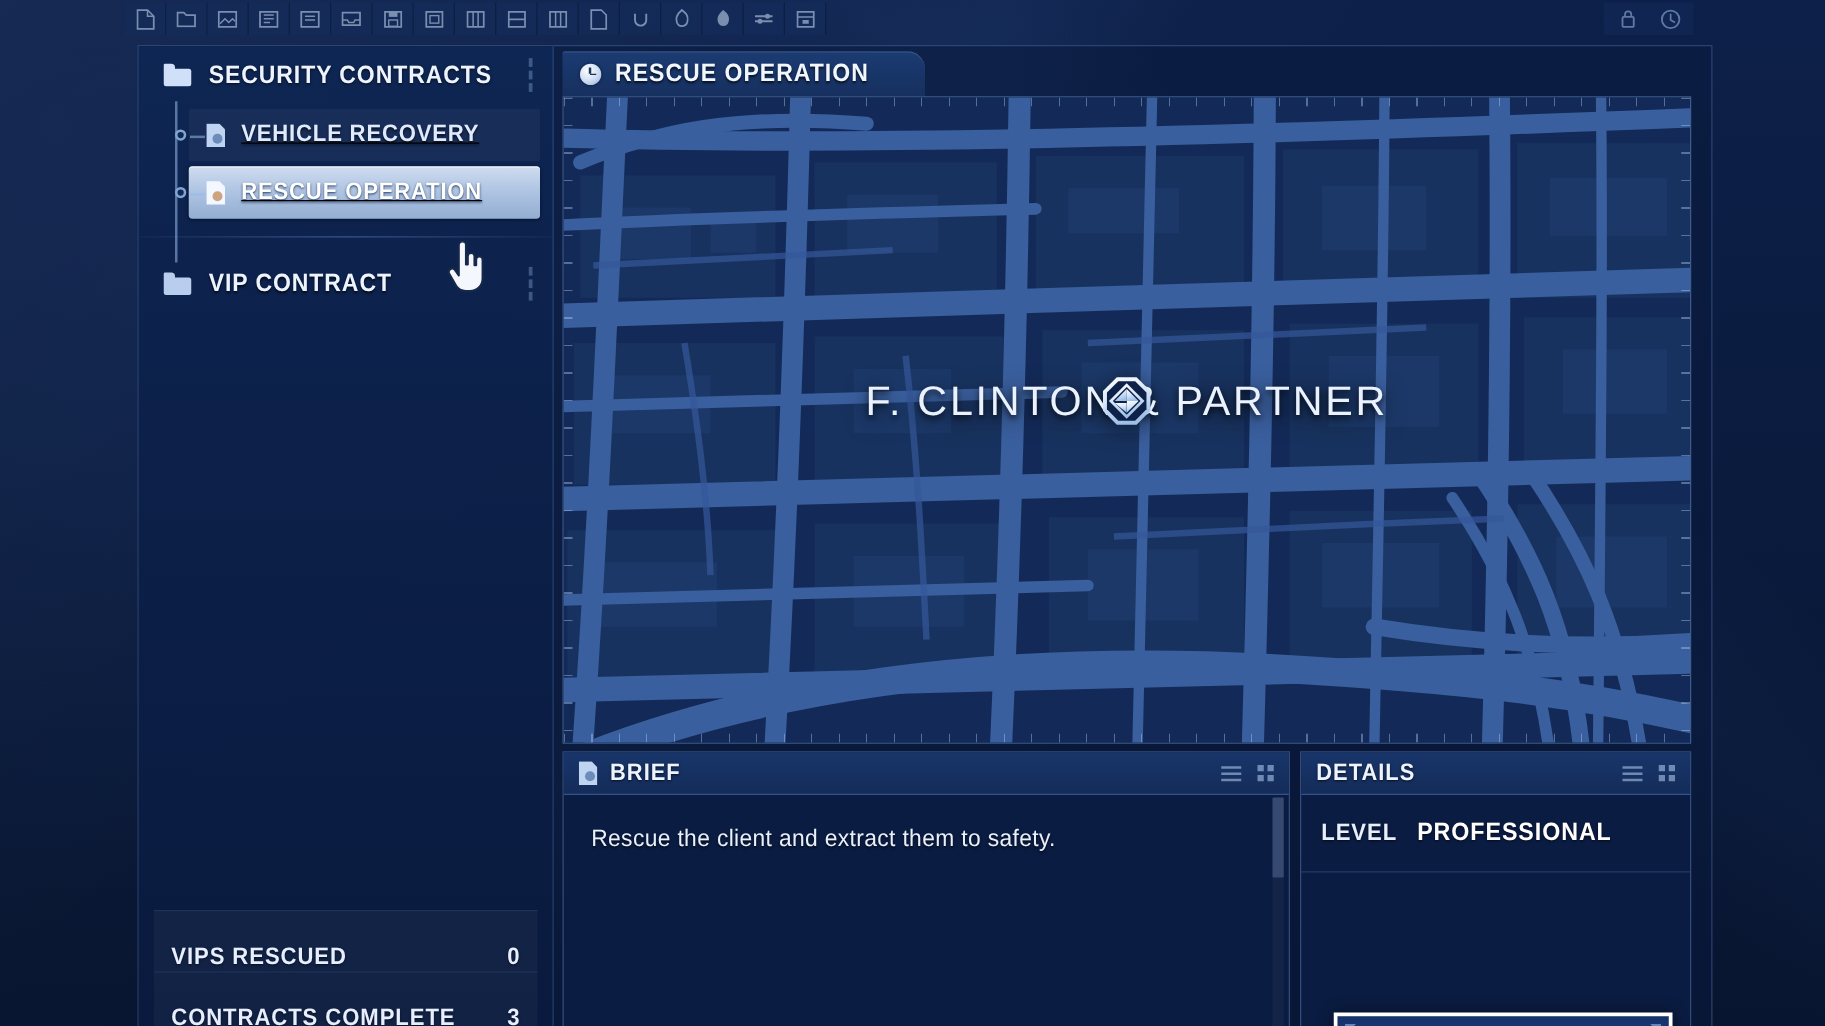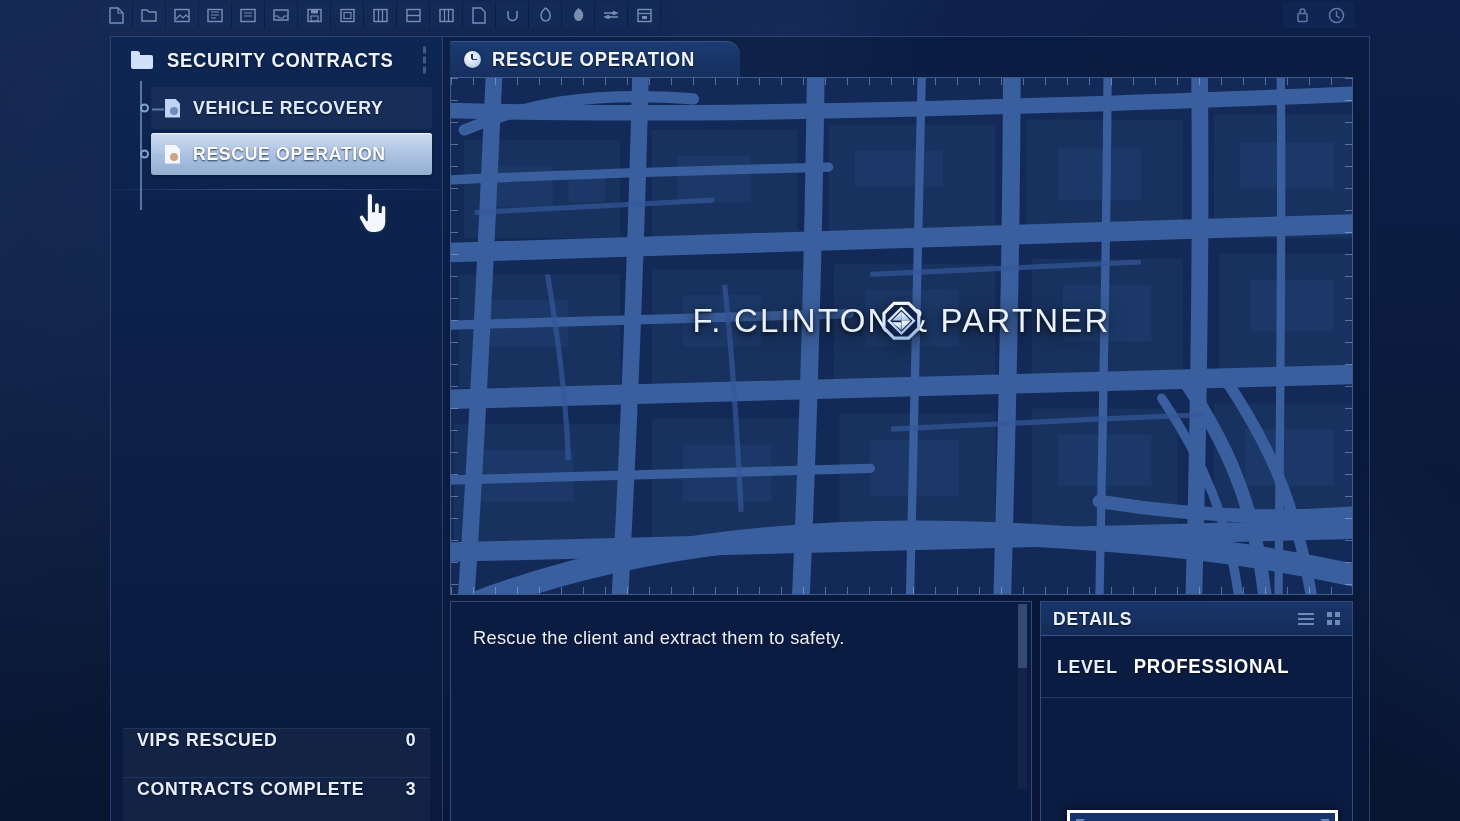--- a/index.html
+++ b/index.html
@@ -80,20 +80,21 @@
   .sb-tree{ position:relative; }
   .sb-tree .trunk{
     position:absolute; left:29px; top:-6px; width:2px; height:129px;
     background:rgba(150,185,235,.55);
   }
   .sb-item{
     position:relative; height:42px; margin:4px 10px 4px 40px;
     display:flex; align-items:center; gap:13px; padding-left:14px;
     background:rgba(255,255,255,.045);
     border-radius:2px;
+    text-decoration:underline;
   }
   .sb-item .node{
     position:absolute; left:-11px; top:50%; transform:translateY(-50%);
     width:9px; height:9px; border-radius:50%;
     border:2px solid rgba(160,195,240,.8); background:#102a58;
   }
   .sb-item .node::after{
     content:""; position:absolute; left:10px; top:3px; width:12px; height:2px;
     background:rgba(150,185,235,.55);
   }
@@ -127,21 +128,21 @@
   .sb-group-head.vip{ margin-top:14px; }
   .sb-dots{
     position:absolute; right:16px; top:50%; transform:translateY(-50%);
     display:flex; flex-direction:column; gap:3px;
   }
   .sb-dots span{ width:3px; height:7px; background:rgba(150,185,235,.35); display:block; }
 
   .sb-stats{ position:absolute; left:0; bottom:0; width:100%; }
   .stat-row{
     position:relative; height:49px; margin:0 12px;
-    display:flex; align-items:flex-start; justify-content:space-between;
+    display:flex; align-items:flex-end; justify-content:space-between;
     padding:0 14px;
     background:rgba(255,255,255,.035);
     border-top:1px solid rgba(120,165,225,.13);
   }
   .stat-row .k, .stat-row .v{
     font-family:"Liberation Sans Narrow","Liberation Sans",sans-serif;
     font-weight:bold; font-size:19px; letter-spacing:.8px; color:#e6eeff;
     text-shadow:0 1px 2px rgba(0,0,0,.6); transform:scaleX(.93);
   }
   .stat-row .v{ transform-origin:right; }
@@ -434,20 +435,31 @@
         <span class="node"></span>
         <span class="doc-ic">
             <i></i>
           </span>
         <span class="label">RESCUE OPERATION</span>
       </div>
     </div>
 
     <div class="sb-divider"></div>
 
+    <div class="sb-group-head vip">
+      <span class="folder-ic dim">
+          <i></i>
+        </span>
+      <span class="label">VIP CONTRACT</span>
+      <span class="sb-dots">
+          <span></span>
+          <span></span>
+          <span></span>
+        </span>
+    </div>
 
     <div class="sb-stats">
       <div class="stat-row">
         <span class="k">VIPS RESCUED</span>
         <span class="v">0</span>
       </div>
       <div class="stat-row">
         <span class="k">CONTRACTS COMPLETE</span>
         <span class="v">3</span>
       </div>
@@ -558,20 +570,39 @@
         </div>
 
         <div class="ruler h top"></div>
         <div class="ruler h bot"></div>
         <div class="ruler v l"></div>
         <div class="ruler v r"></div>
       </div>
     </div>
 
     <div id="brief">
+      <div class="panel-head">
+        <span class="doc-ic">
+            <i></i>
+          </span>
+        <span class="ph-title">BRIEF</span>
+        <span class="ph-actions">
+          <span class="ic-list">
+              <span></span>
+              <span></span>
+              <span></span>
+            </span>
+          <span class="ic-grid">
+              <span></span>
+              <span></span>
+              <span></span>
+              <span></span>
+            </span>
+        </span>
+      </div>
       <div class="body">
         <p>Rescue the client and extract them to safety.</p>
         <div class="scroll">
           <div class="thumb"></div>
         </div>
       </div>
     </div>
 
     <div id="details">
       <div class="panel-head">

